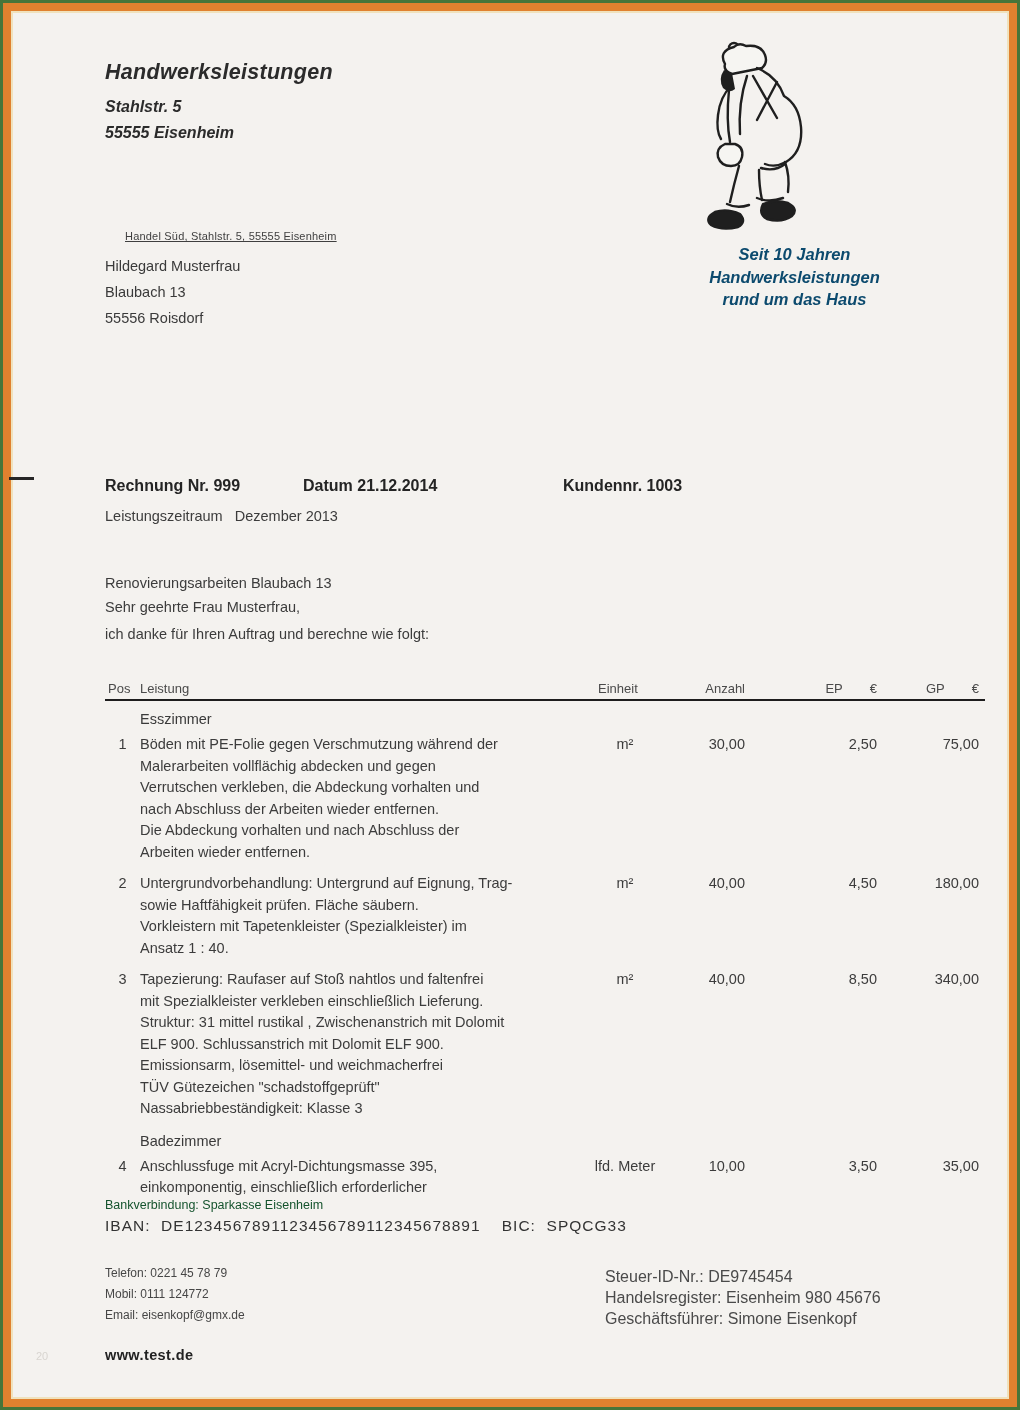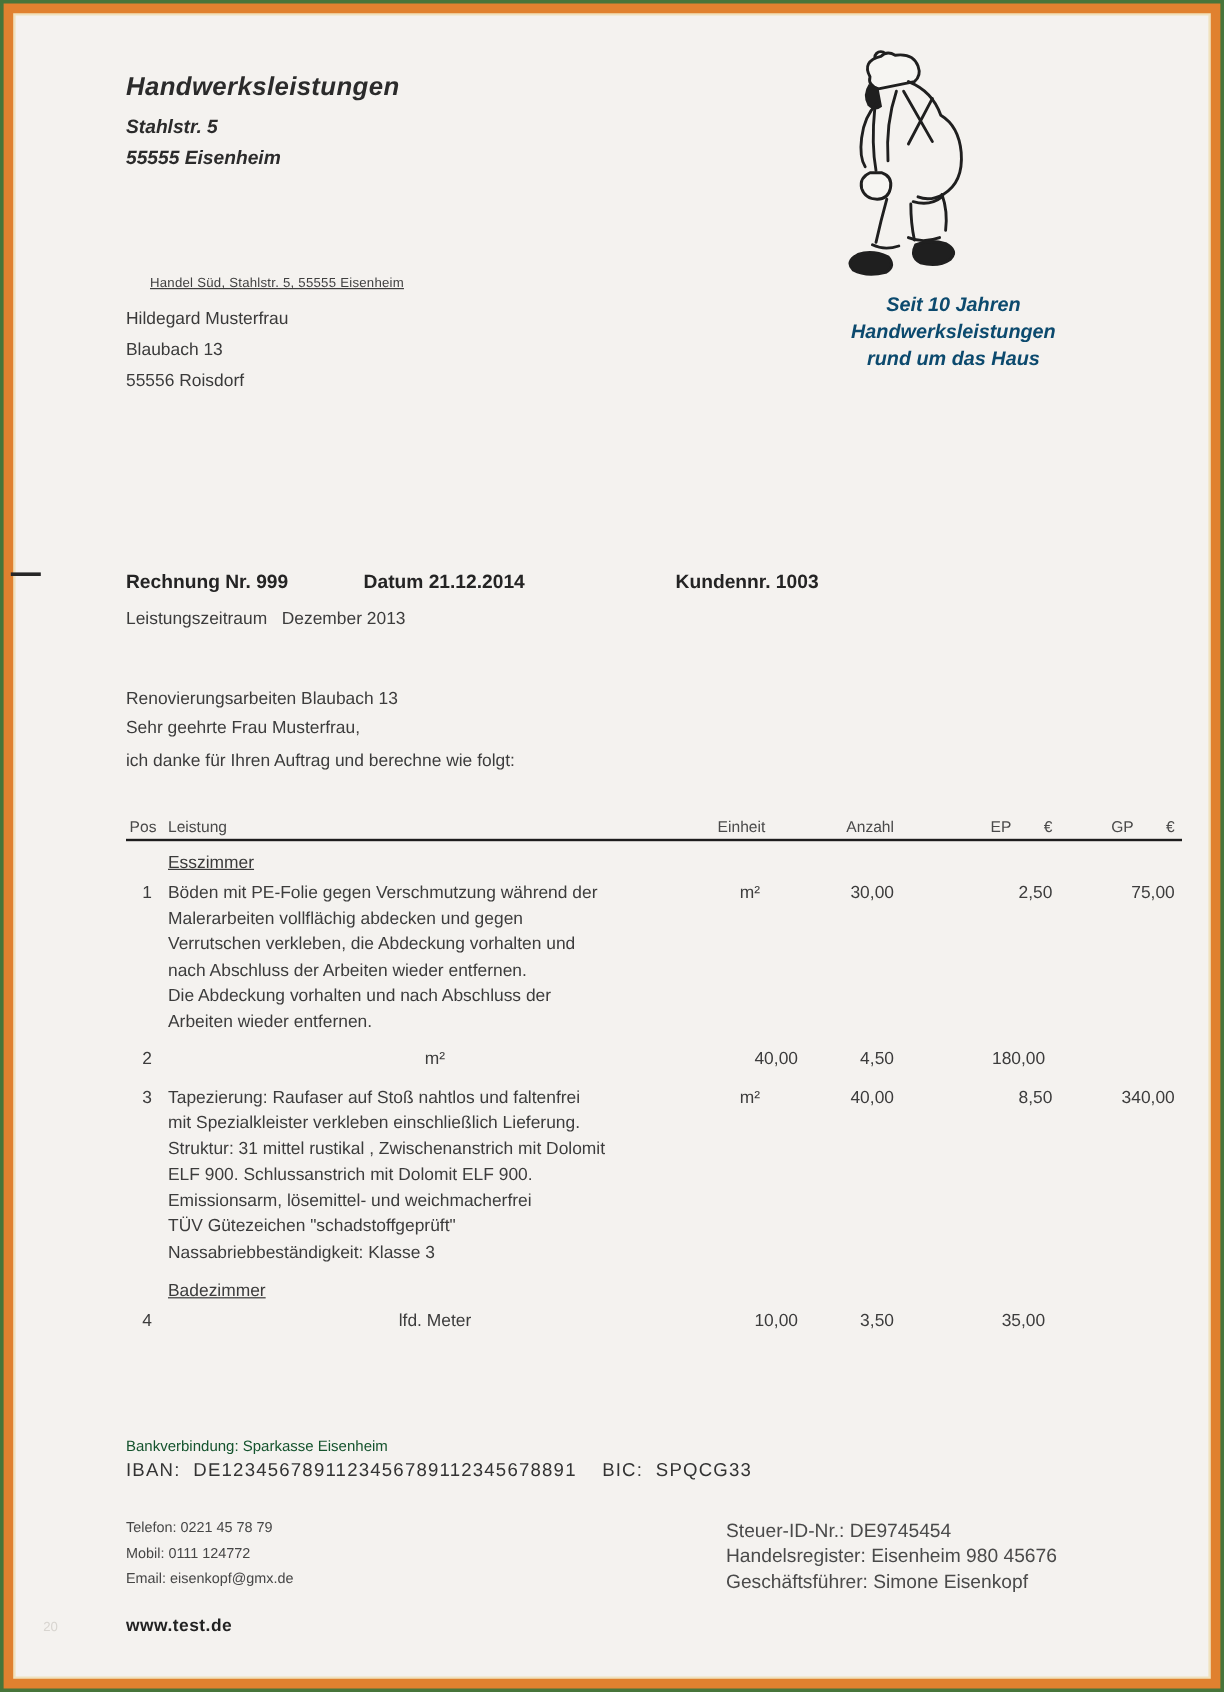--- a/index.html
+++ b/index.html
@@ -41,21 +41,21 @@
   .thead,.row{display:grid;grid-template-columns:35px 445px 80px 80px 132px 108px;}
   .thead{font-size:13px;color:#4a4a4a;height:20px;align-items:end;}
   .thead .c-pos{padding-left:3px;}
   .thead .c-einheit{text-align:left;padding-left:13px;}
   .thead .c-anzahl{text-align:right;padding-right:0px;}
   .thead .c-ep,.thead .c-gp{display:flex;justify-content:flex-end;gap:27px;}
   .thead .c-gp{padding-right:6px;}
   .thead i{font-style:normal;}
   .thr{height:2px;background:#1d1d1d;margin-top:3px;}
   .tbody{padding-top:7px;}
-  .section{margin-left:35px;font-size:14.5px;line-height:22px;color:#3a3a3a;text-decoration:underline;}
+  .section{margin-left:35px;font-size:14.5px;line-height:22px;color:#3a3a3a;}
   .section.s2{margin-top:8px;}
   .row{font-size:14.5px;line-height:21.5px;color:#3c3c3c;align-items:start;margin-top:4px;margin-bottom:10px;}
   .row .pos{text-align:center;}
   .row .desc{white-space:pre-line;}
   .row .einheit{text-align:center;}
   .row .anzahl,.row .ep,.row .gp{text-align:right;}
   .row .gp{padding-right:6px;}
   
   .bank1{position:absolute;left:105px;top:1198px;font-size:12.5px;color:#14532d;}
   .bank2{position:absolute;left:105px;top:1217px;font-size:15.5px;letter-spacing:1px;color:#333;white-space:pre;}
@@ -165,20 +165,24 @@
 Die Abdeckung vorhalten und nach Abschluss der
 Arbeiten wieder entfernen.</span>
         <span class="einheit">m²</span>
         <span class="anzahl">30,00</span>
         <span class="ep">2,50</span>
         <span class="gp">75,00</span>
       </div>
 
       <div class="row">
         <span class="pos">2</span>
+        <span class="desc">Untergrundvorbehandlung: Untergrund auf Eignung, Trag-
+sowie Haftfähigkeit prüfen. Fläche säubern.
+Vorkleistern mit Tapetenkleister (Spezialkleister) im
+Ansatz 1 : 40.</span>
         <span class="einheit">m²</span>
         <span class="anzahl">40,00</span>
         <span class="ep">4,50</span>
         <span class="gp">180,00</span>
       </div>
 
       <div class="row">
         <span class="pos">3</span>
         <span class="desc">Tapezierung: Raufaser auf Stoß nahtlos und faltenfrei
 mit Spezialkleister verkleben einschließlich Lieferung.
@@ -190,20 +194,22 @@
         <span class="einheit">m²</span>
         <span class="anzahl">40,00</span>
         <span class="ep">8,50</span>
         <span class="gp">340,00</span>
       </div>
 
       <div class="section s2">Badezimmer</div>
 
       <div class="row">
         <span class="pos">4</span>
+        <span class="desc">Anschlussfuge mit Acryl-Dichtungsmasse 395,
+einkomponentig, einschließlich erforderlicher</span>
         <span class="einheit">lfd. Meter</span>
         <span class="anzahl">10,00</span>
         <span class="ep">3,50</span>
         <span class="gp">35,00</span>
       </div>
     </div>
   </div>
 
   <div class="bank1">Bankverbindung: Sparkasse Eisenheim</div>
   <div class="bank2">IBAN:  DE1234567891123456789112345678891    BIC:  SPQCG33</div>

